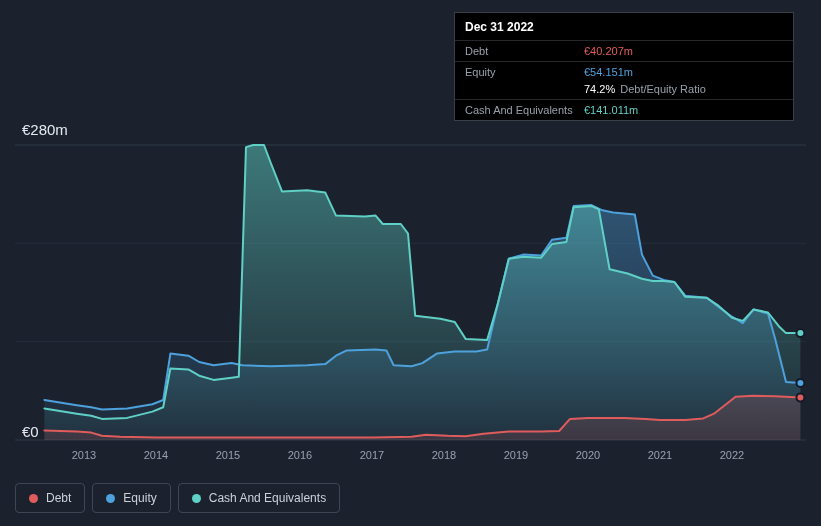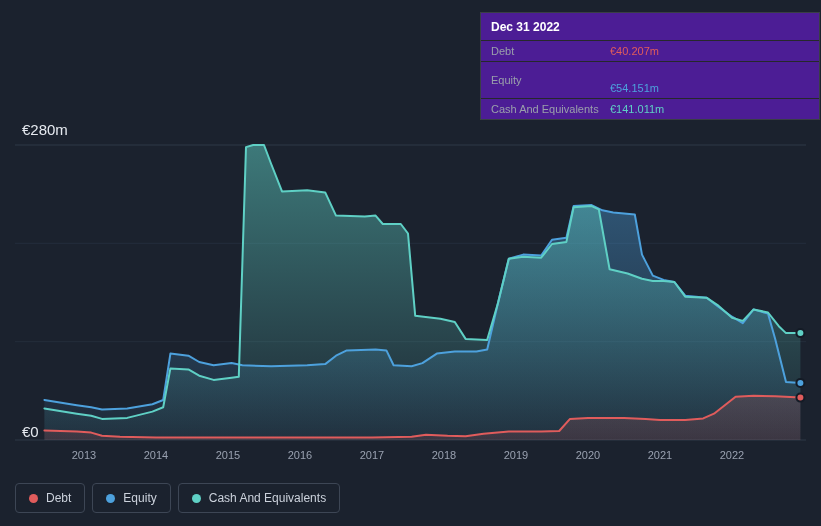--- a/index.html
+++ b/index.html
@@ -8,21 +8,21 @@
 
   
   #chart-svg{position:absolute;left:0;top:0;}
 
   
   .y-label{position:absolute;color:#e6eaf0;font-size:15px;}
   .y-label.top{left:22px;top:121px;}
   .y-label.zero{left:22px;top:423px;}
 
   
-  .tooltip{position:absolute;left:480px;top:12px;width:340px;background:#4c1d95;border:1px solid #3a3f46;box-sizing:border-box;}
+  .tooltip{position:absolute;left:454px;top:12px;width:340px;background:#000000;border:1px solid #3a3f46;box-sizing:border-box;}
   .tooltip .tt-title{color:#ffffff;font-size:12px;font-weight:bold;padding:7px 10px 6px 10px;}
   .tt-row{display:flex;align-items:center;padding:4px 10px;border-top:1px solid #26282b;font-size:11px;}
   .tt-row.no-sep{border-top:none;padding-top:1px;}
   .tt-label{width:119px;color:#9aa0ab;flex:none;}
   .tt-value{font-weight:normal;}
   .tt-suffix{color:#9aa0ab;margin-left:5px;font-weight:normal;}
 
   
   .legend{position:absolute;left:15px;top:483px;display:flex;gap:7px;}
   .legend-pill{display:flex;align-items:center;gap:8px;border:1px solid #3d4655;border-radius:4px;padding:7px 13px;cursor:pointer;background:rgba(255,255,255,0.0);}
@@ -80,23 +80,28 @@
   <div class="tooltip">
     <div class="tt-title">Dec 31 2022</div>
 
     <div class="tt-row">
       <span class="tt-label">Debt</span>
       <span class="tt-value" style="color: rgb(224, 92, 92);">€40.207m</span>
     </div>
 
     <div class="tt-row">
       <span class="tt-label">Equity</span>
-      <span class="tt-value" style="color: rgb(77, 161, 221); margin-top: 16px;">€54.151m</span>
+      <span class="tt-value" style="color: rgb(77, 161, 221);">€54.151m</span>
     </div>
 
+    <div class="tt-row no-sep">
+      <span class="tt-label"></span>
+      <span class="tt-value" style="color: rgb(255, 255, 255);">74.2%</span>
+      <span class="tt-suffix">Debt/Equity Ratio</span>
+    </div>
 
     <div class="tt-row">
       <span class="tt-label">Cash And Equivalents</span>
       <span class="tt-value" style="color: rgb(95, 208, 197);">€141.011m</span>
     </div>
   </div>
 
   <div class="legend">
     <div class="legend-pill">
       <span class="legend-dot" style="background-color: rgb(224, 92, 92);"></span>

